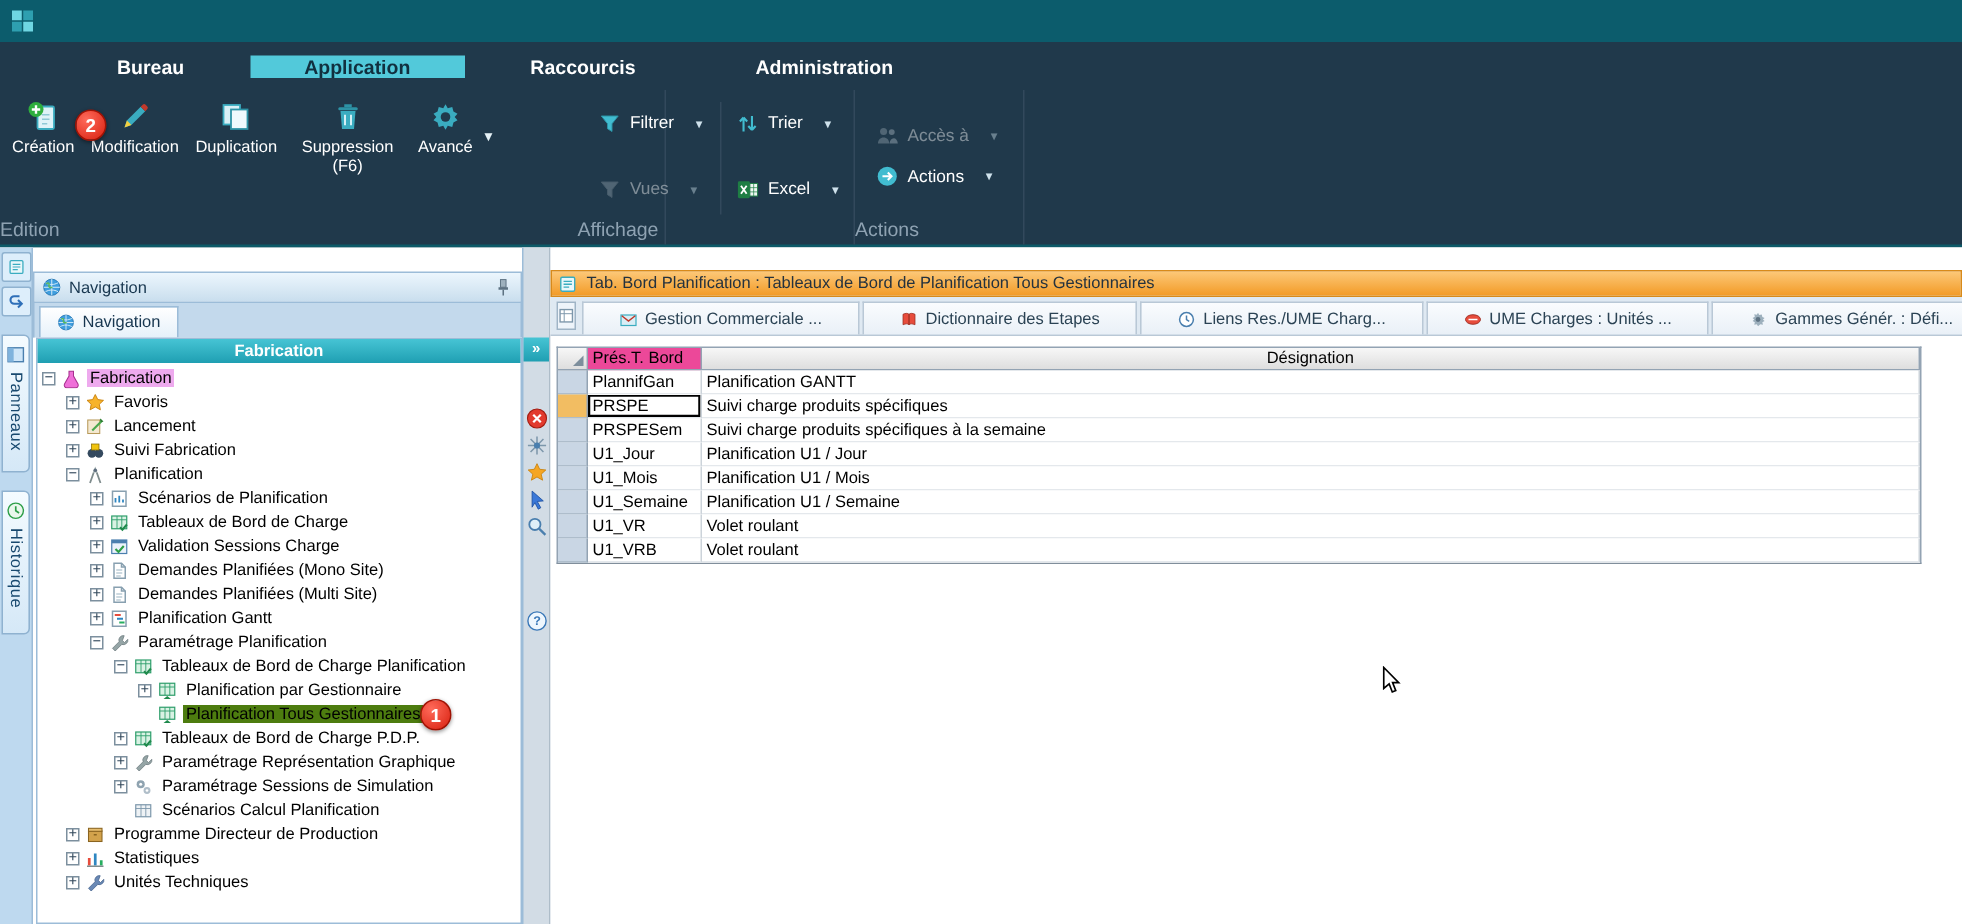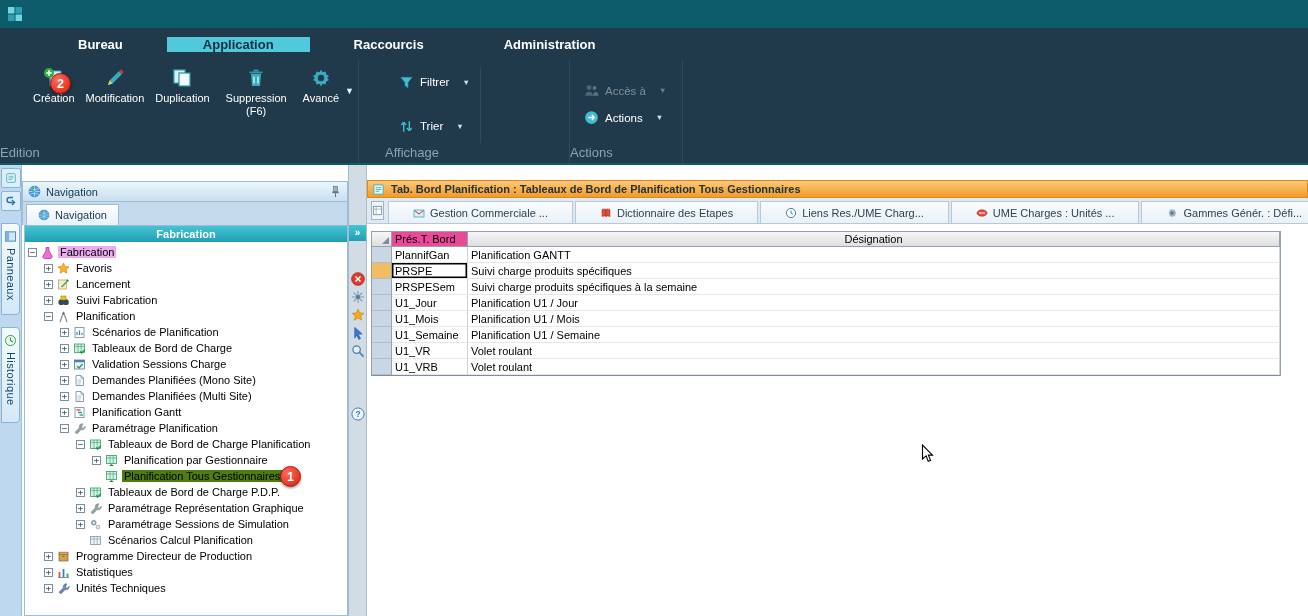--- a/index.html
+++ b/index.html
@@ -25,21 +25,21 @@
                border-bottom:2px solid #0d5a68;box-sizing:border-box;}
   .rgroup{position:absolute;top:0;height:100%;border-right:1px solid #32495c;box-sizing:border-box;}
   .rgroup-label{position:absolute;bottom:3px;left:0;right:0;text-align:left;color:#8ea2b2;font-size:13px;}
   .rlarge-row{display:flex;align-items:flex-start;padding:7px 4px 0 8px;gap:11px;}
   .rbtn{display:flex;flex-direction:column;align-items:center;color:#fff;font-size:11px;
         text-align:center;max-width:72px;line-height:1.2;cursor:default;position:relative;}
   .rbtn .icon svg{width:22px;height:22px;}
   .rbtn .rlbl{margin-top:3px;white-space:pre-line;}
   .rbtn-split{display:flex;align-items:center;gap:6px;}
   .dd-big{color:#e6f2f7;font-size:9px;align-self:center;margin-top:10px;}
-  .sgrid{display:grid;grid-template-columns:1fr;grid-auto-rows:44px;align-items:center;height:88px;}
+  .sgrid{display:grid;grid-template-columns:1fr 1fr;grid-auto-rows:44px;align-items:center;height:88px;}
   .scol{display:flex;flex-direction:column;justify-content:center;height:88px;gap:12px;}
   .sbtn{display:flex;align-items:center;gap:6px;color:#fff;font-size:11.5px;padding-left:14px;cursor:default;}
   .sbtn .icon svg{width:15px;height:15px;}
   .dd{font-size:7.5px;color:#cfe2ec;margin-left:7px;}
   .disabled{opacity:.42;}
   .rg-affichage::before{content:'';position:absolute;left:95px;top:8px;bottom:20px;width:1px;background:#32495c;}
 
   
   .workspace{position:absolute;left:0;top:165px;width:1308px;height:451px;background:#fff;}
 
@@ -89,21 +89,21 @@
          border-left:1px solid #9cbcd8;border-right:1px solid #aebdc9;box-sizing:border-box;}
   .tools .chev{position:absolute;top:60px;left:0;right:0;height:16px;text-align:center;line-height:16px;
                background:linear-gradient(#46c4d4,#1f9fb2);color:#fff;font-size:10px;font-weight:bold;}
   .tool-btn{position:absolute;left:2px;width:14px;height:14px;}
   .tool-btn svg{width:14px;height:14px;}
 
   
   .main{position:absolute;left:367px;top:0;right:0;height:100%;background:#fff;}
   .main-title{position:absolute;top:15px;left:0;right:0;height:18px;
               background:linear-gradient(#fdc878,#f29b27);border:1px solid #d88a1a;box-sizing:border-box;
-              display:flex;align-items:center;gap:6px;padding:0 4px;font-size:11px;font-weight:bold;color:#24323e;}
+              display:flex;align-items:center;gap:6px;padding:0 4px;font-size:11px;font-weight:normal;color:#24323e;}
   .main-title svg{width:13px;height:13px;}
   .doc-tabs{position:absolute;top:33px;left:0;right:0;height:26px;background:#dfe9f2;
             border-bottom:1px solid #b9c8d6;display:flex;align-items:flex-end;padding-left:4px;
             gap:2px;box-sizing:border-box;overflow:hidden;}
   .tabs-lead{width:17px;height:17px;margin:0 2px 3px 0;background:#eef4fa;border:1px solid #9fb4c6;
              display:flex;align-items:center;justify-content:center;}
   .tabs-lead svg{width:11px;height:11px;}
   .doc-tab{height:21px;display:flex;align-items:center;gap:5px;padding:0 24px;white-space:nowrap;
            background:linear-gradient(#fafcfe,#e9f0f7);border:1px solid #b9c8d6;border-bottom:none;
            font-size:11px;color:#2b4354;}
@@ -155,21 +155,21 @@
 
 <div class="ribbon-tabs" id="ribbon-tabs">
     <div class="rtab">Bureau</div>
     <div class="rtab active">Application</div>
     <div class="rtab">Raccourcis</div>
     <div class="rtab">Administration</div>
   </div>
 
 <div class="ribbon-body">
 
-  <div class="rgroup" style="left:0;width:359px;padding-left:25px;">
+  <div class="rgroup" style="left:0;width:444px;">
     <div class="rlarge-row">
       <div class="rbtn">
         <span class="icon">
             <svg viewBox="0 0 22 22">
               <rect x="7" y="4" width="11" height="15" rx="1" fill="#dff3f8" stroke="#3aacc0" stroke-width="1.2"></rect>
               <path d="M10 9.5h5M10 12.5h5M10 15.5h3.5" stroke="#8fc9d6" stroke-width="1"></path>
               <circle cx="6" cy="6" r="5" fill="#2fae3e"></circle>
               <path d="M6 3.2v5.6M3.2 6h5.6" stroke="#fff" stroke-width="1.6"></path>
             </svg>
           </span>

